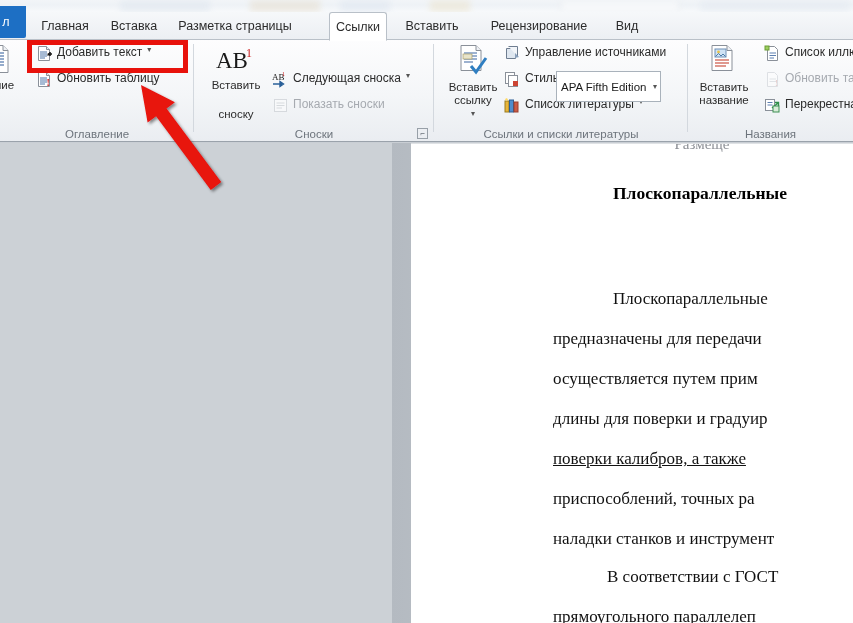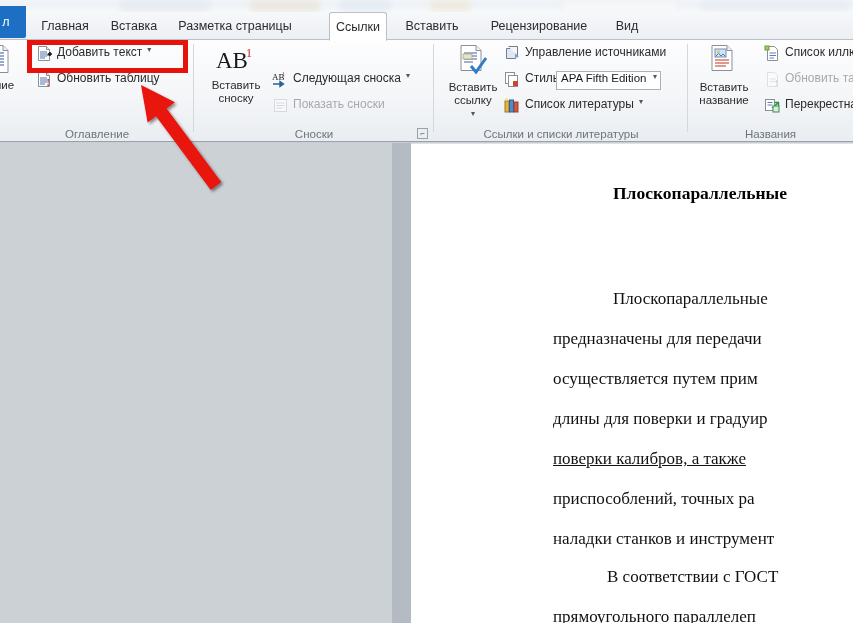--- a/index.html
+++ b/index.html
@@ -79,22 +79,22 @@
   .smbtn {
     position:absolute; display:flex; 
     height:20px; font-size:12px; color:#2b2b2b; white-space:nowrap;
   }
   .smbtn .ic { width:17px; height:17px; margin-right:4px; flex:0 0 17px; position:relative; }
   .smbtn.disabled { color:#a6aab0; }
   .caret { margin-left:5px; font-size:8px; color:#555; }
 
   
   .stylecombo {
-    position:absolute; height:19px; background:#fff;
-    border:1px solid #a9b2bb; display:flex; 
+    position:absolute; height:31px; background:#fff;
+    border:1px solid #a9b2bb; display:flex; align-items:center;
     padding:0 3px 0 4px; font-size:11.5px; color:#1a1a1a; white-space:nowrap;
   }
 
   
   #canvas {
     position:absolute; left:0; top:143px; width:853px; height:480px;
     background:#ccd1d6;
   }
   #pageshadow {
     position:absolute; left:392px; top:0px; width:461px; height:480px;
@@ -222,21 +222,21 @@
       <div class="grouplabel">Оглавление</div>
       <div class="sep"></div>
     </div>
     <div class="group" style="left: 194px; width: 240px;">
       <div class="bigbtn" style="left: 10px;">
         <span><svg viewBox="0 0 40 30" width="40" height="30">
        <text x="0" y="24" font-family="serif" font-size="23" fill="#1a1a1a">AB</text>
        <text x="30" y="13" font-family="serif" font-size="12" fill="#cc2222">1</text>
      </svg></span>
         <span class="lbl">Вставить</span>
-        <span class="lbl" style="margin-top: 0px;">сноску</span>
+        <span class="lbl" style="margin-top: 16px;">сноску</span>
       </div>
       <div class="smbtn" style="left: 78px; top: 31px;">
         <span class="ic"><svg viewBox="0 0 17 17" width="17" height="17">
        <text x="0" y="9" font-family="serif" font-size="9" fill="#1a1a1a">AB</text>
        <text x="10" y="5" font-family="serif" font-size="6" fill="#cc2222">1</text>
        <path d="M1 13h9M8 10.5l3.5 2.5-3.5 2.5z" stroke="#2a6099" fill="#2a6099" stroke-width="1.4"></path>
      </svg></span>
         <span>Следующая сноска</span>
         <span class="caret">▾</span>
       </div>
@@ -358,20 +358,21 @@
           </svg></span>
         <span>Перекрестная</span>
       </div>
       <div class="grouplabel">Названия</div>
     </div>
   </div>
 
 <div id="canvas">
   <div id="pageshadow"></div>
   <div id="page">
+    <div id="doc-header-partial" class="docheader" style="top:-7px; text-align:center; padding-left:140px;">Размеще</div>
     <div id="doc-heading" class="dochead" style="left:202px; top:40px;">Плоскопараллельные</div>
     <div id="doc-body">
         <div class="docline" style="left: 202px; top: 146px; width: 240px;">Плоскопараллельные</div>
         <div class="docline" style="left: 142px; top: 186px; width: 300px;">предназначены для передачи</div>
         <div class="docline" style="left: 142px; top: 226px; width: 300px;">осуществляется    путем    прим</div>
         <div class="docline" style="left: 142px; top: 266px; width: 300px;">длины для поверки и градуир</div>
         <div class="docline" style="left: 142px; top: 306px; width: 300px; text-decoration: underline;">поверки   калибров,   а   также</div>
         <div class="docline" style="left: 142px; top: 346px; width: 300px;">приспособлений,   точных   ра</div>
         <div class="docline" style="left: 142px; top: 386px; width: 300px;">наладки станков и инструмент</div>
         <div class="docline" style="left: 196px; top: 424px; width: 246px;">В  соответствии  с  ГОСТ</div>

